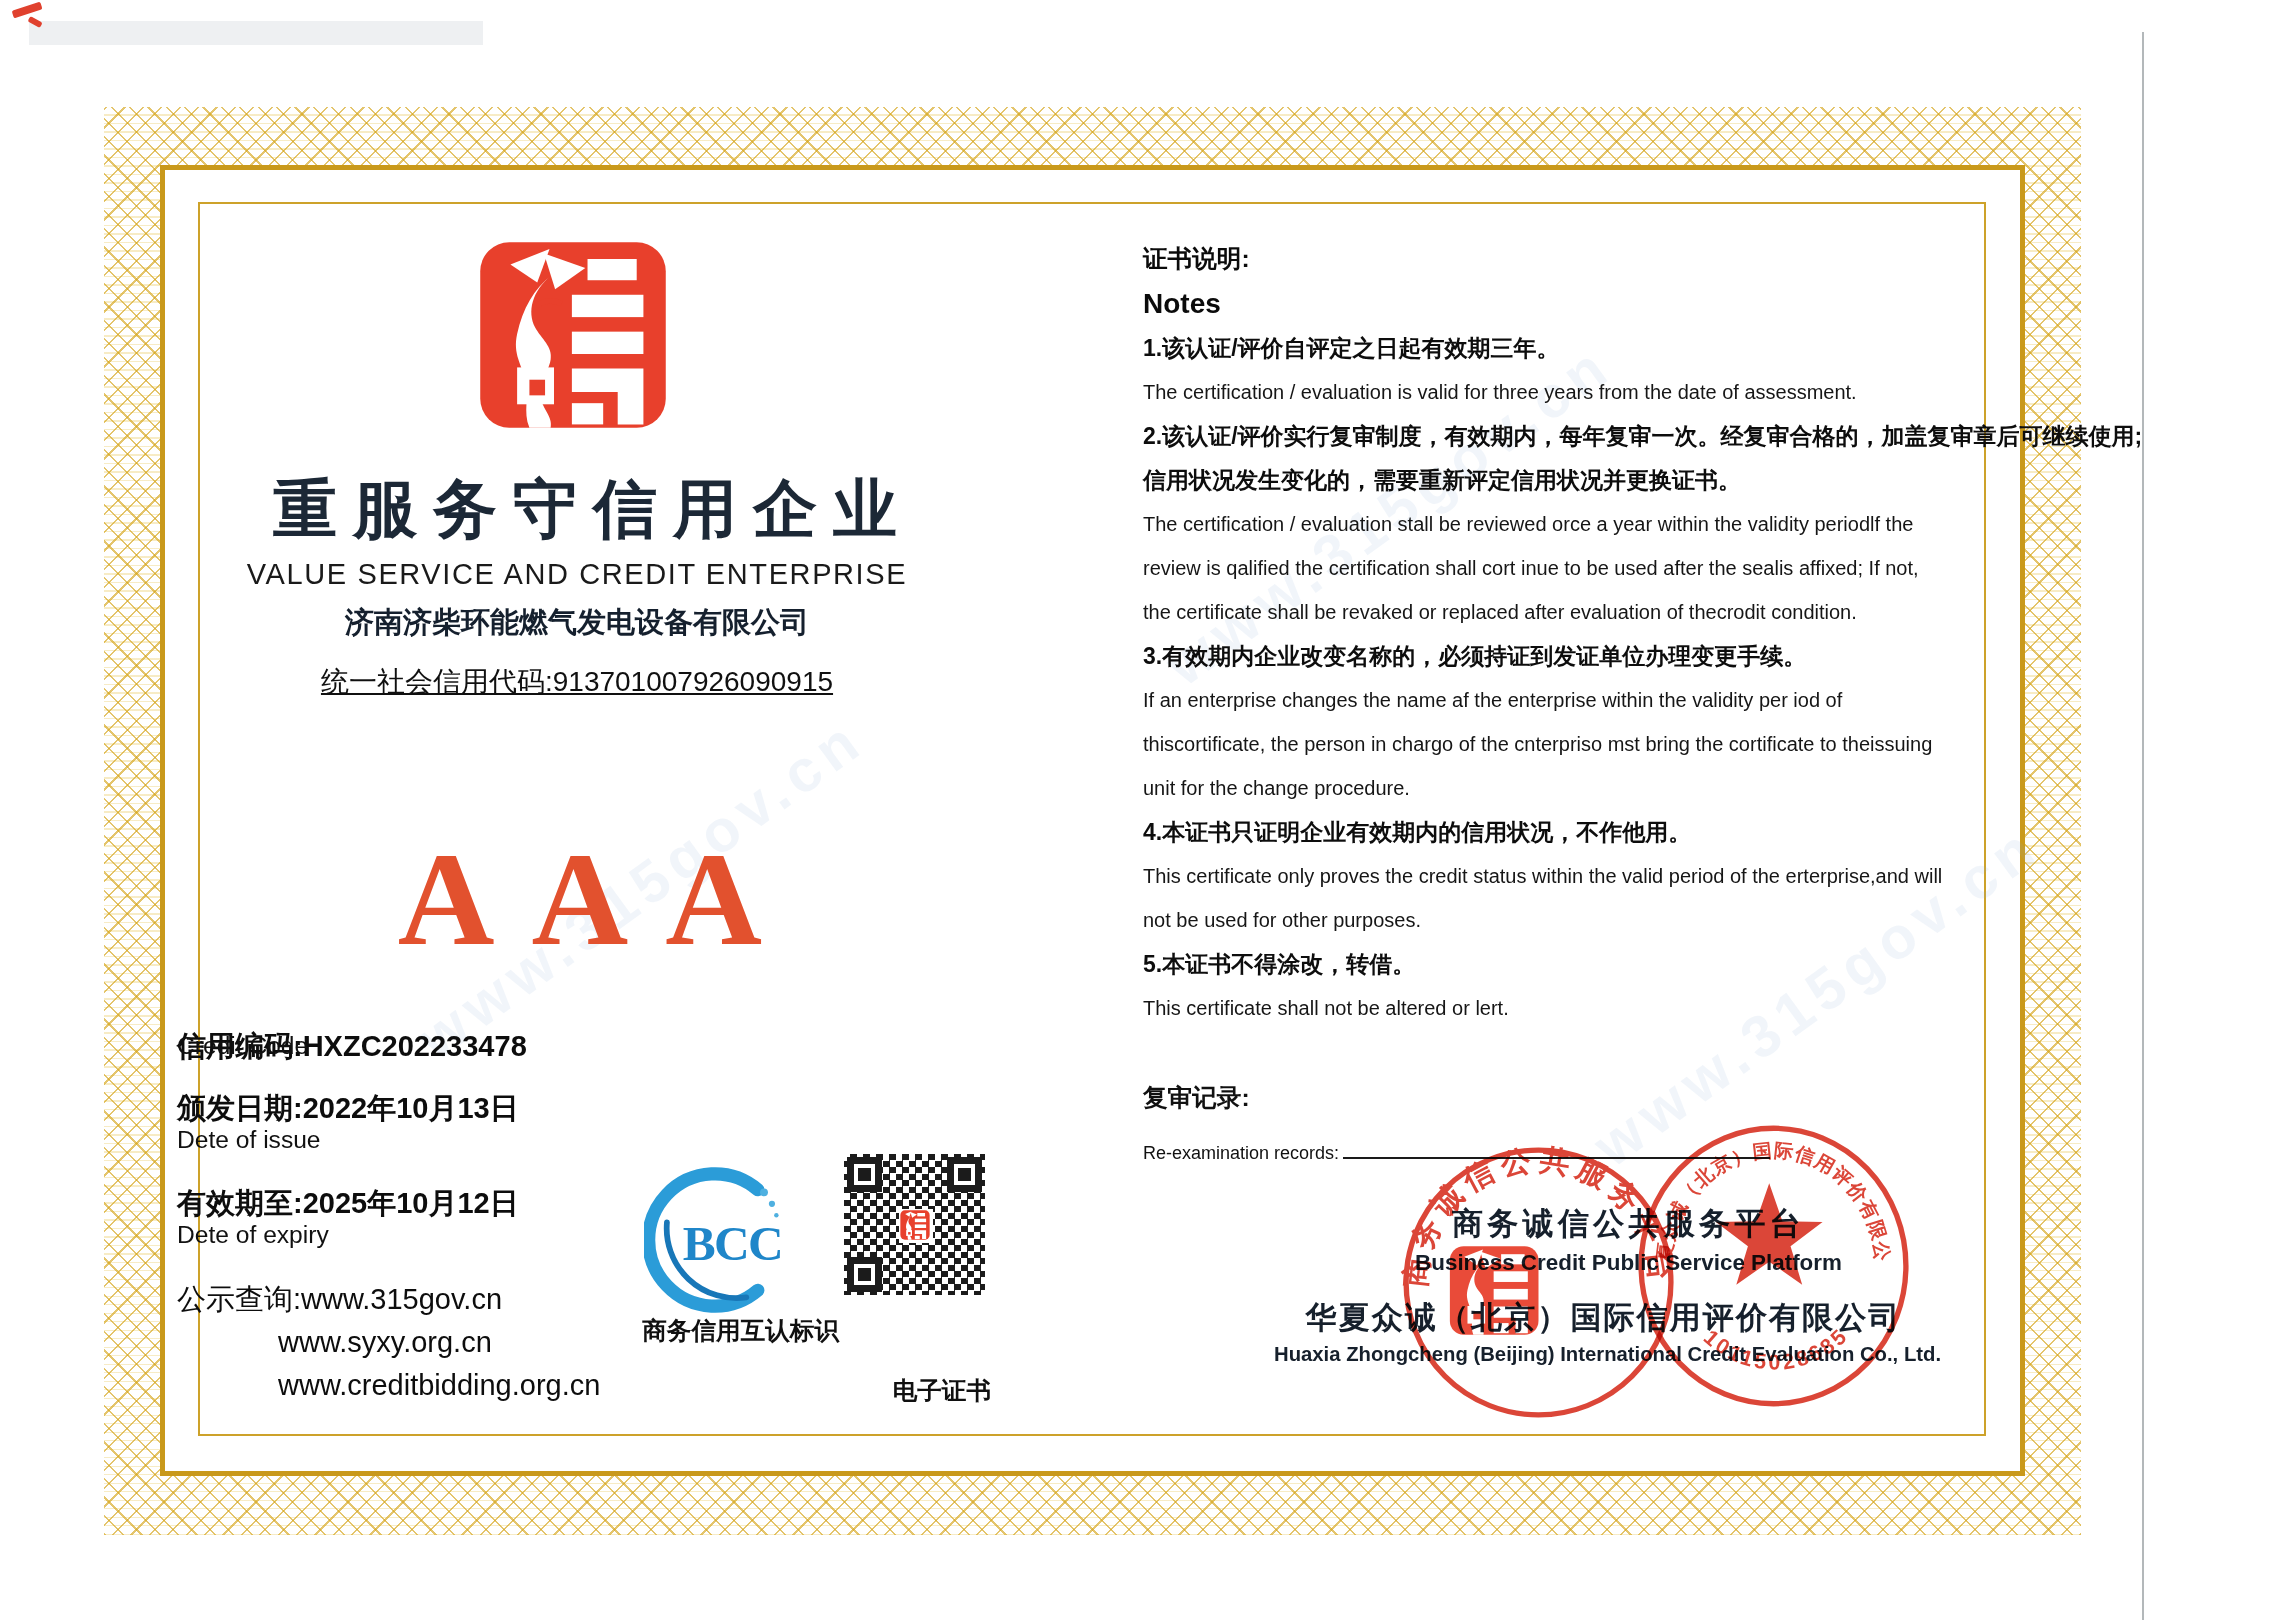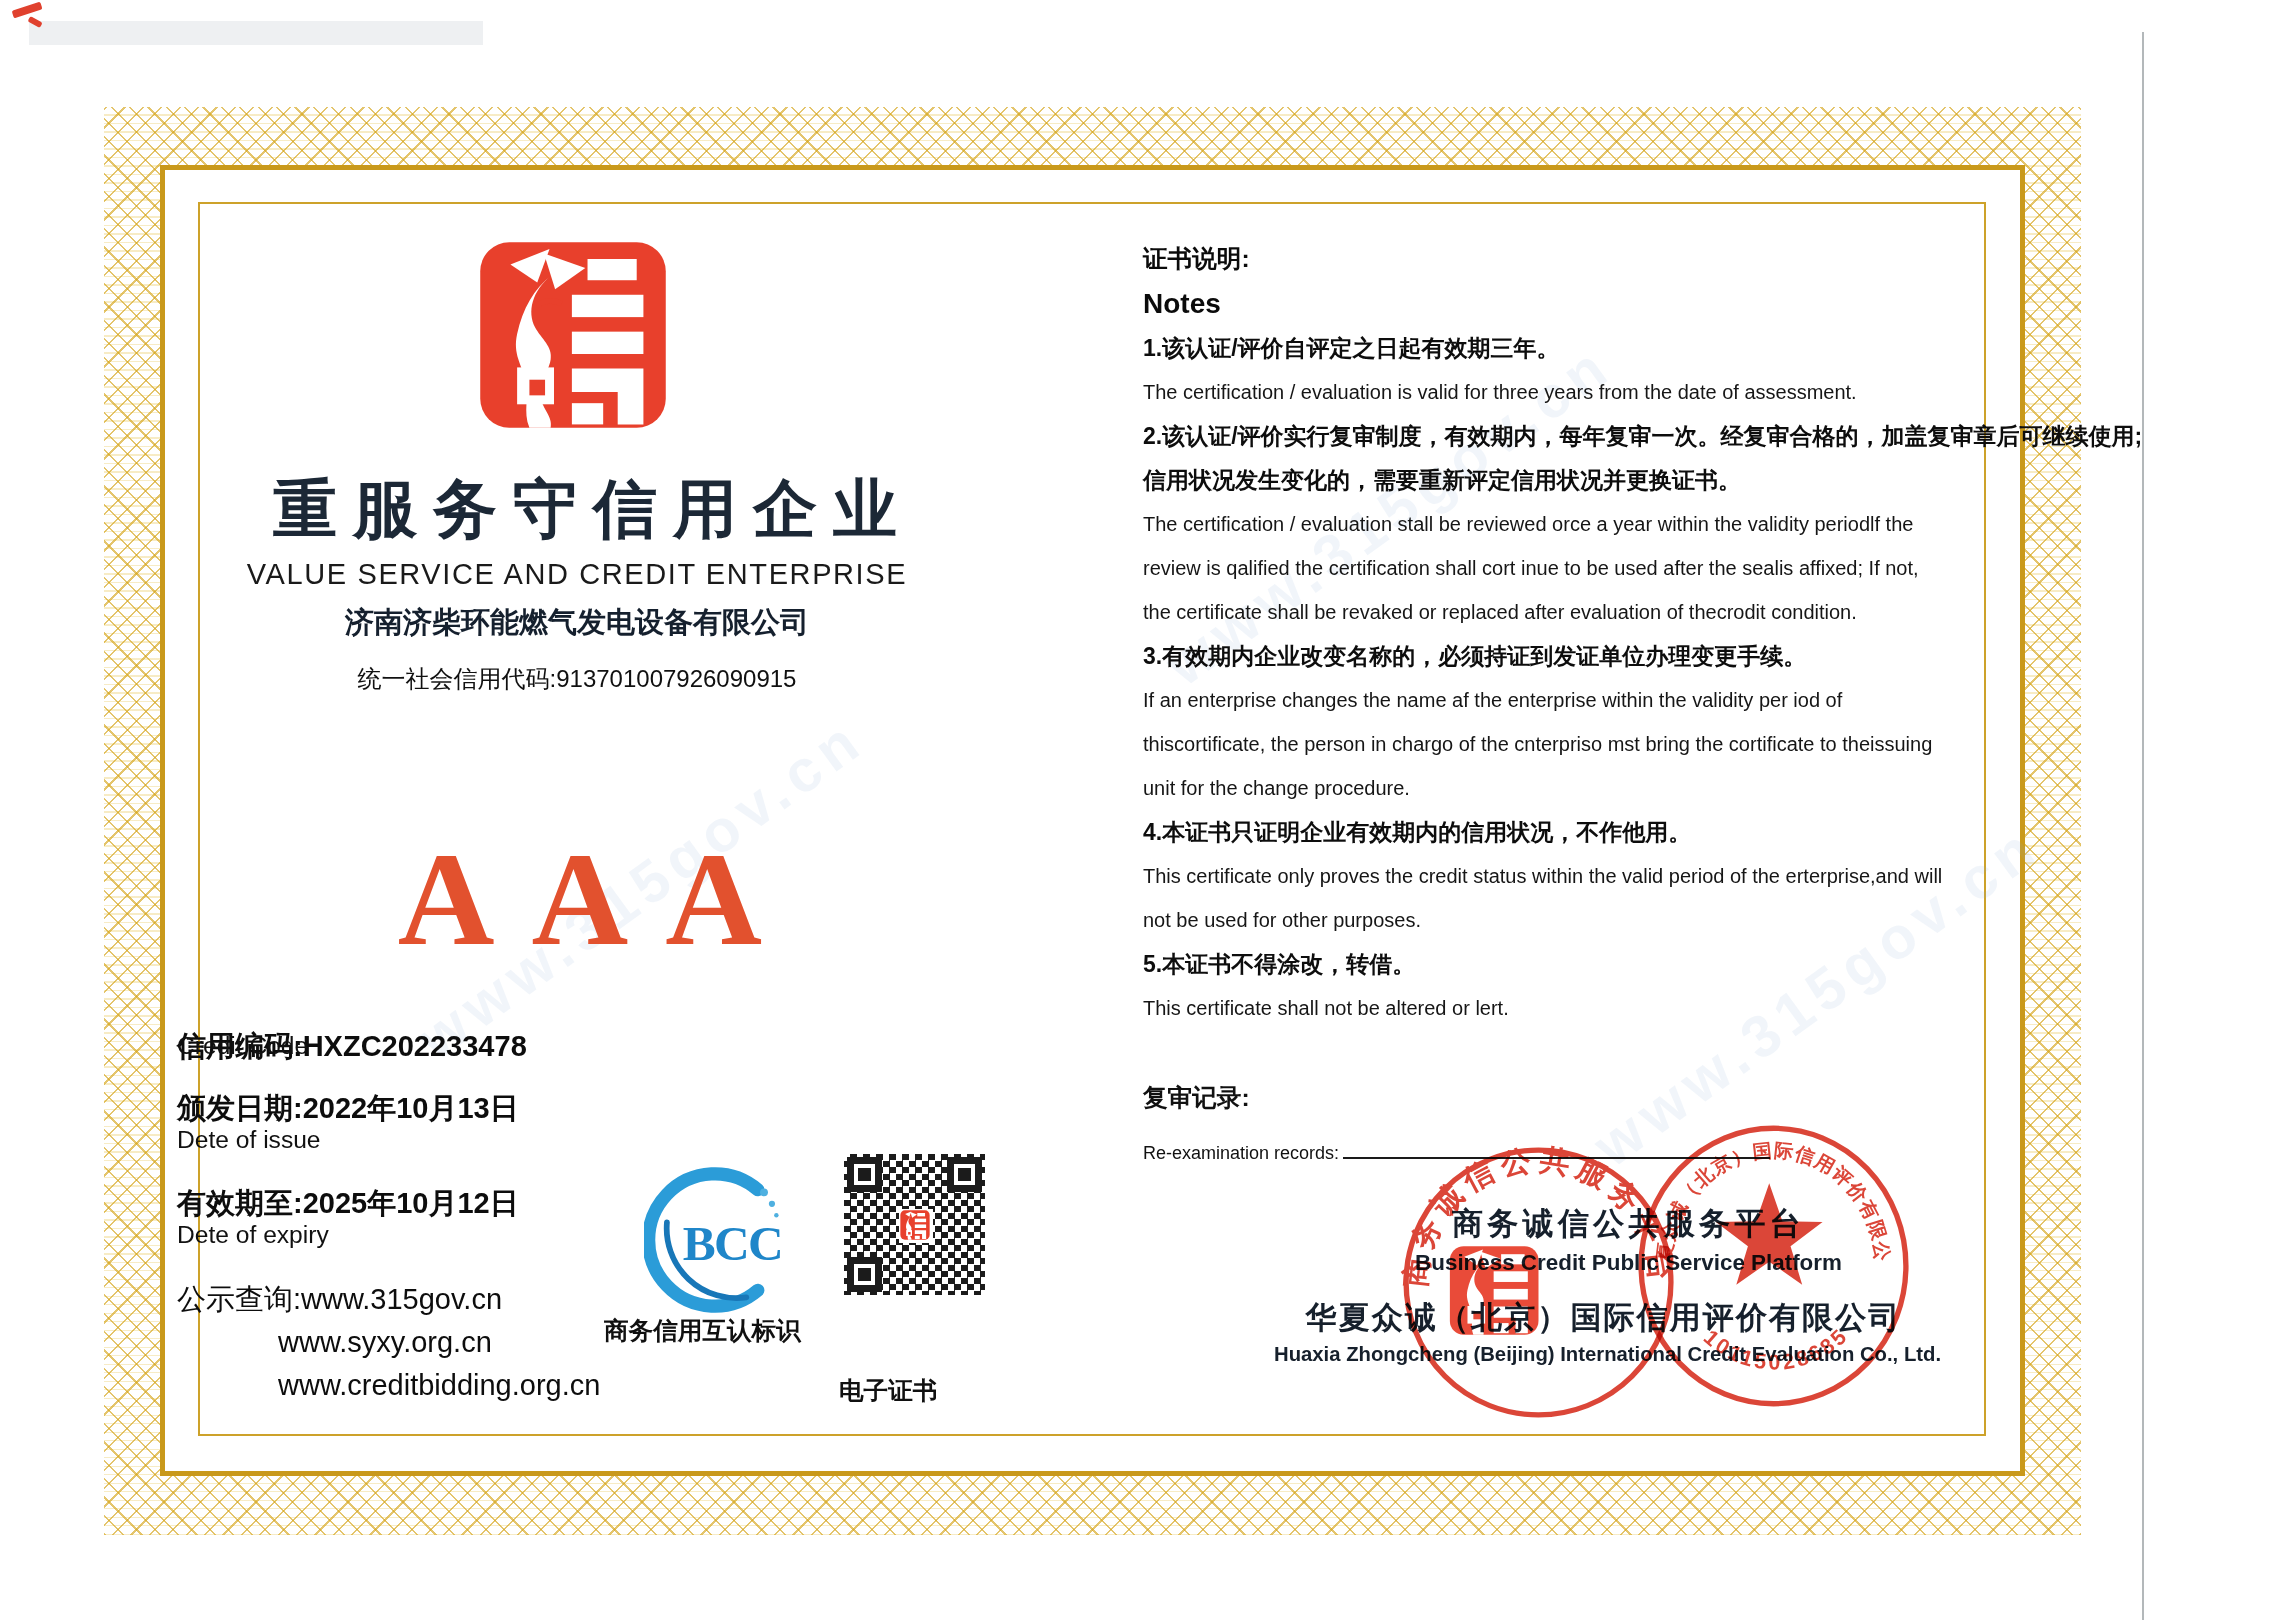--- a/index.html
+++ b/index.html
@@ -23,30 +23,30 @@
   
   .wm{position:absolute;font-size:59px;font-weight:700;letter-spacing:7.5px;
       color:rgba(140,175,215,.12);transform:rotate(-36deg);white-space:nowrap;}
   
   .abs{position:absolute;}
   .lcol{left:176px;width:802px;text-align:center;}
   .title{top:466px;font-family:"Liberation Serif",serif;font-weight:900;font-size:64px;
          letter-spacing:16px;padding-left:16px;color:#1c2836;white-space:nowrap;}
   .subtitle{top:558px;font-size:29px;letter-spacing:1.6px;font-weight:500;color:#1a1a1a;white-space:nowrap;}
   .company{top:603px;font-size:29px;font-weight:800;color:#15202e;white-space:nowrap;}
-  .uscc{top:663px;font-size:24px;font-weight:500;color:#101010;white-space:nowrap;}
+  .uscc{top:663px;font-size:28px;font-weight:500;color:#101010;white-space:nowrap;text-decoration:underline;}
   .para{left:176px;width:844px;top:726px;font-size:30px;line-height:43px;font-weight:600;
         text-align:justify;text-indent:60px;color:#0e0e0e;}
   .grade{left:176px;width:802px;top:838px;text-align:center;font-family:"Liberation Serif",serif;
          font-weight:700;font-size:134px;line-height:123px;letter-spacing:37px;padding-left:21.4px;
          color:#e2512e;}
   .fzh{font-size:29px;font-weight:600;color:#0d0d0d;white-space:nowrap;}
   .fen{font-size:24.6px;font-weight:500;color:#111;white-space:nowrap;}
   .lx{left:177px;}
-  .badge-cap{font-size:24.6px;font-weight:600;color:#101010;text-align:left;white-space:nowrap;}
+  .badge-cap{font-size:24.6px;font-weight:600;color:#101010;text-align:right;white-space:nowrap;}
   
   .qr{left:844px;top:1154px;width:141px;height:141px;
       background:repeating-conic-gradient(#1b1b1b 0% 25%, #ffffff 0% 50%);
       background-size:13px 13px;}
   .finder{position:absolute;width:35px;height:35px;border:7px solid #1b1b1b;background:#fff;box-sizing:border-box;}
   .finder i{position:absolute;left:4.3px;top:4.3px;width:13px;height:13px;background:#1b1b1b;display:block;}
   .f-tl{left:3.2px;top:3.2px;} .f-tr{right:3.2px;top:3.2px;} .f-bl{left:3.2px;bottom:3.2px;}
   .qr-seal{position:absolute;left:55px;top:55px;width:32px;height:32px;background:#fff;padding:1.1px;}
   
   .notes{left:1143px;top:236px;width:844px;}

